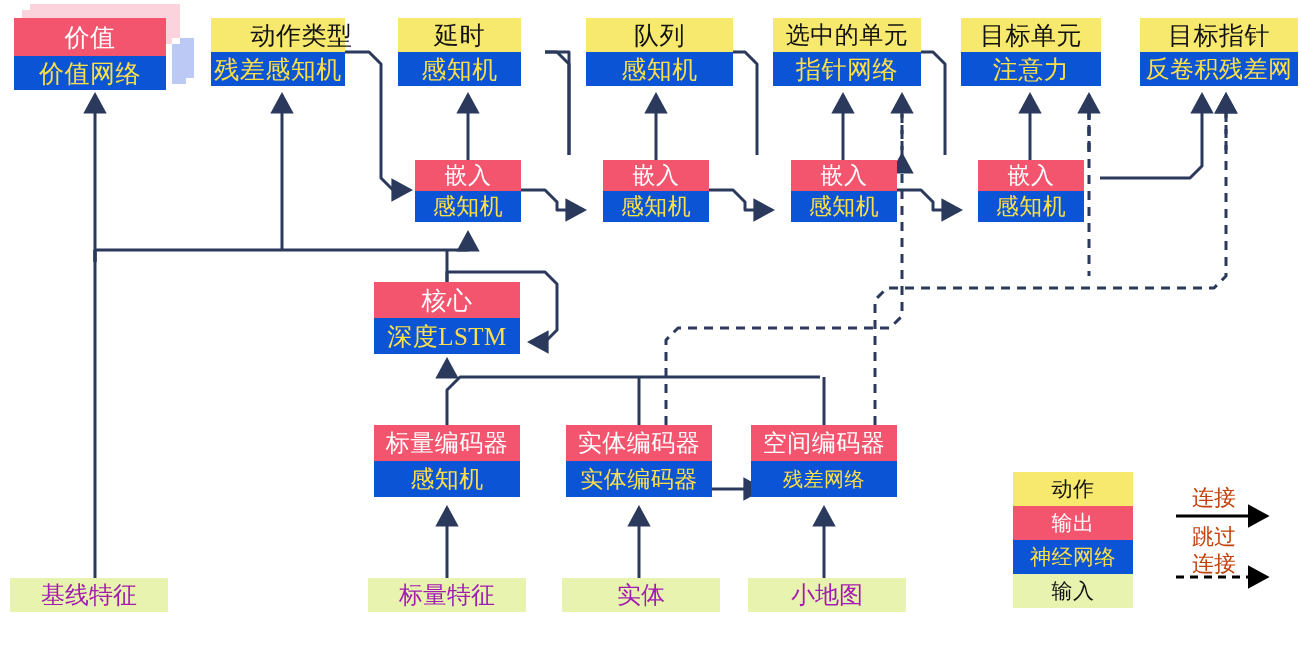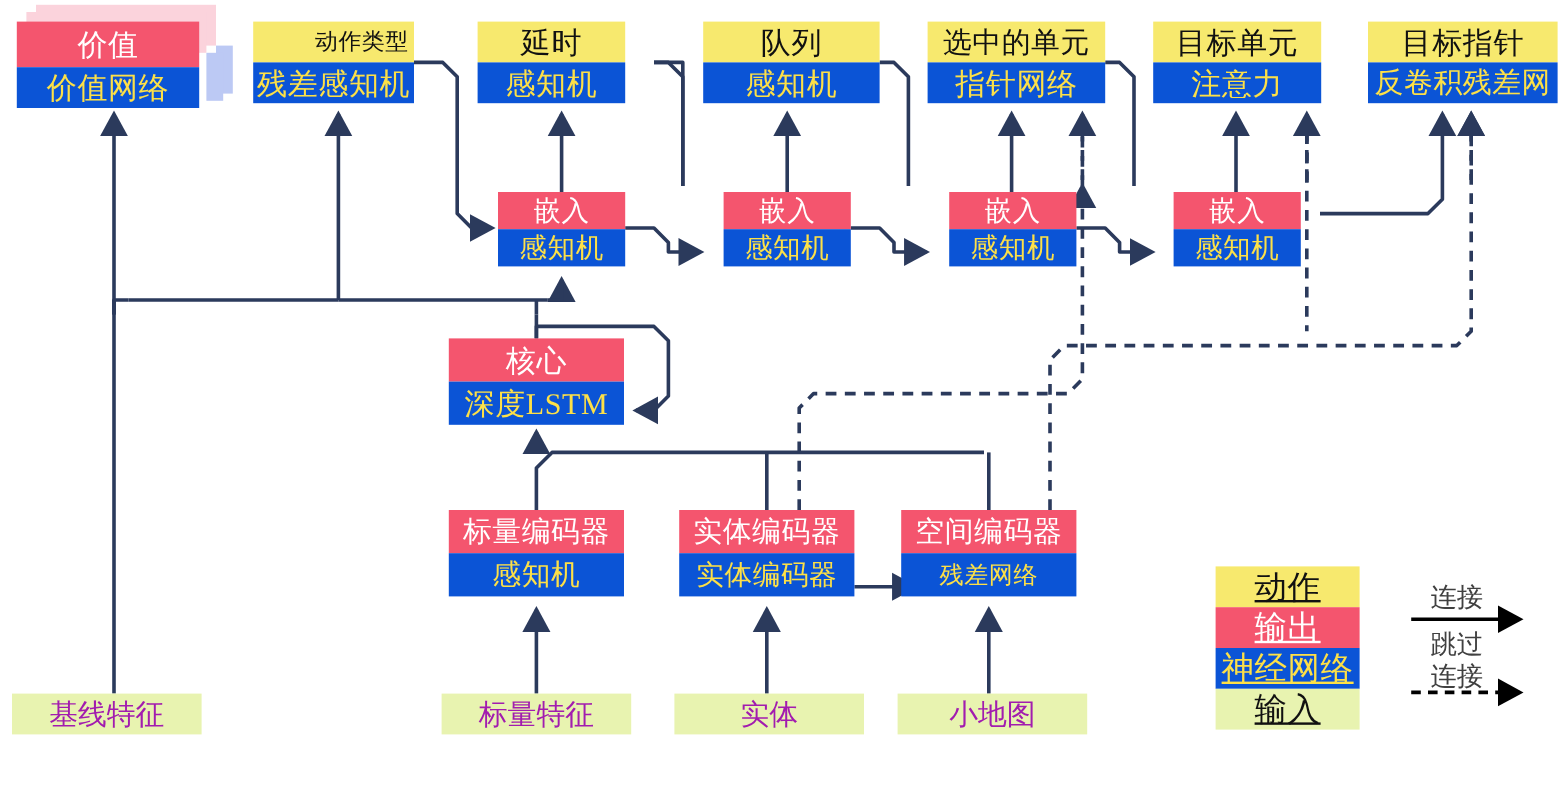--- a/index.html
+++ b/index.html
@@ -18,23 +18,23 @@
 
   .inputbox{position:absolute;box-sizing:border-box;background:#e8f3b0;
             color:#a21caf;display:flex;align-items:center;justify-content:center;
             white-space:nowrap;}
 
   .shadow{position:absolute;box-sizing:border-box;}
   .sh-pink{background:#fbd3dc;}
   .sh-blue{background:#bcc9f4;}
 
   .legend-box{position:absolute;}
-  .legend-box .seg{width:120px;height:34px;font-size:27px;text-decoration:underline;}
-
-  .legend-text{position:absolute;font-size:22px;color:#404040;white-space:nowrap;}
+  .legend-box .seg{width:120px;height:34px;font-size:21px;}
+
+  .legend-text{position:absolute;font-size:22px;color:#c2410c;white-space:nowrap;}
 </style>
 </head>
 <body>
 
 <div id="stage">
 
   <svg id="wires" viewBox="0 0 1301 662">
     <defs>
       <marker id="ah" markerWidth="9" markerHeight="9" refX="6.2" refY="4.5" orient="auto" markerUnits="strokeWidth">
         <path d="M0,0.6 L7.2,4.5 L0,8.4 z" fill="#2b3a5c"></path>
@@ -116,21 +116,21 @@
   <div class="shadow sh-pink" style="left:22px;top:10px;width:150px;height:34px;"></div>
   <div class="shadow sh-blue" style="left:180px;top:38px;width:14px;height:40px;"></div>
   <div class="shadow sh-blue" style="left:172px;top:44px;width:14px;height:40px;"></div>
 
   <div class="node" style="left:14px;top:18px;width:152px;">
     <div class="seg output" style="height:38px;font-size:25px;">价值</div>
     <div class="seg net" style="height:34px;font-size:25px;">价值网络</div>
   </div>
 
   <div class="node" style="left:211px;top:18px;width:134px;">
-    <div class="seg action" style="height:34px;font-size:19px;padding-left:47px;">动作类型</div>
+    <div class="seg action" style="height:34px;font-size:25px;padding-left:47px;">动作类型</div>
     <div class="seg net" style="height:34px;font-size:25px;">残差感知机</div>
   </div>
 
   <div class="node" style="left:398px;top:18px;width:123px;">
     <div class="seg action" style="height:34px;font-size:25px;">延时</div>
     <div class="seg net" style="height:34px;font-size:25px;">感知机</div>
   </div>
 
   <div class="node" style="left:586px;top:18px;width:147px;">
     <div class="seg action" style="height:34px;font-size:25px;">队列</div>

